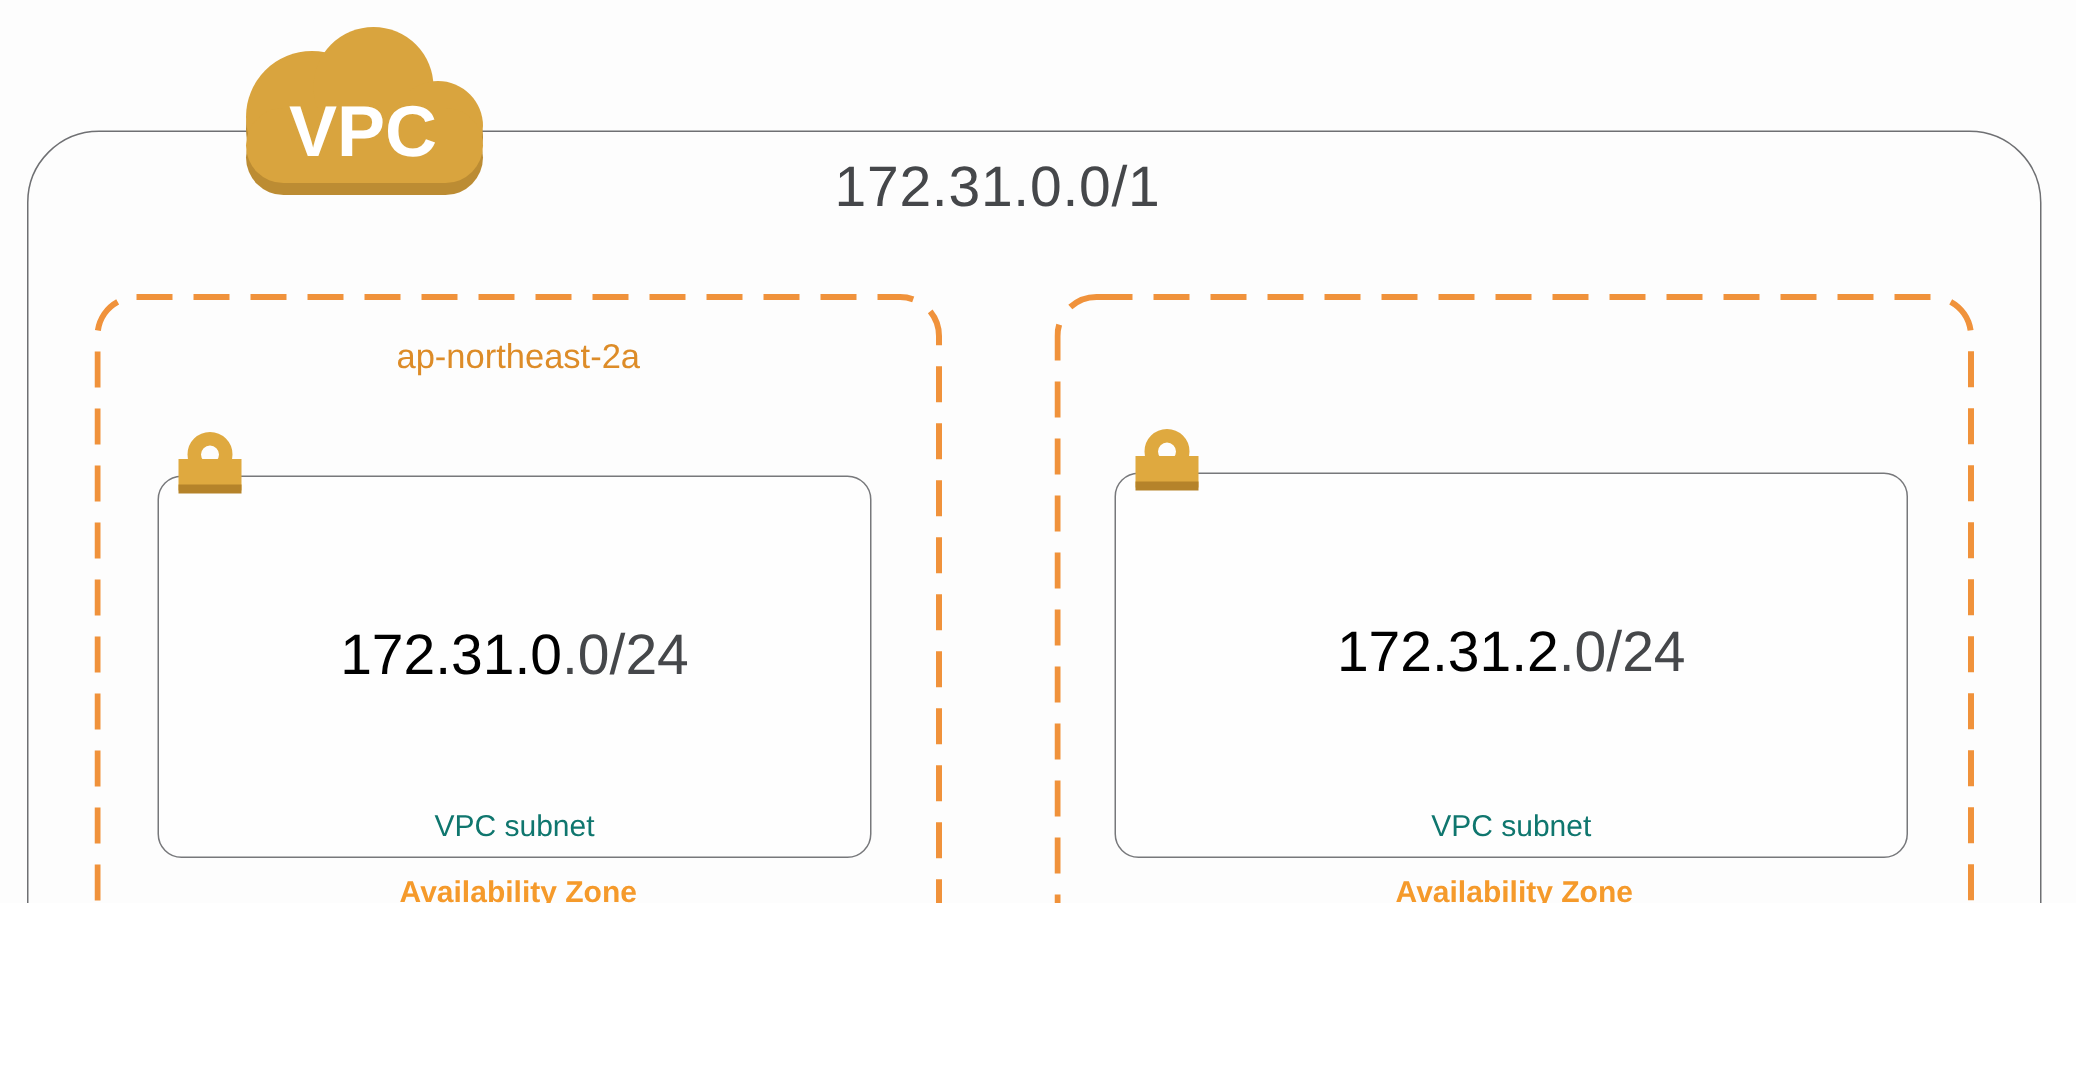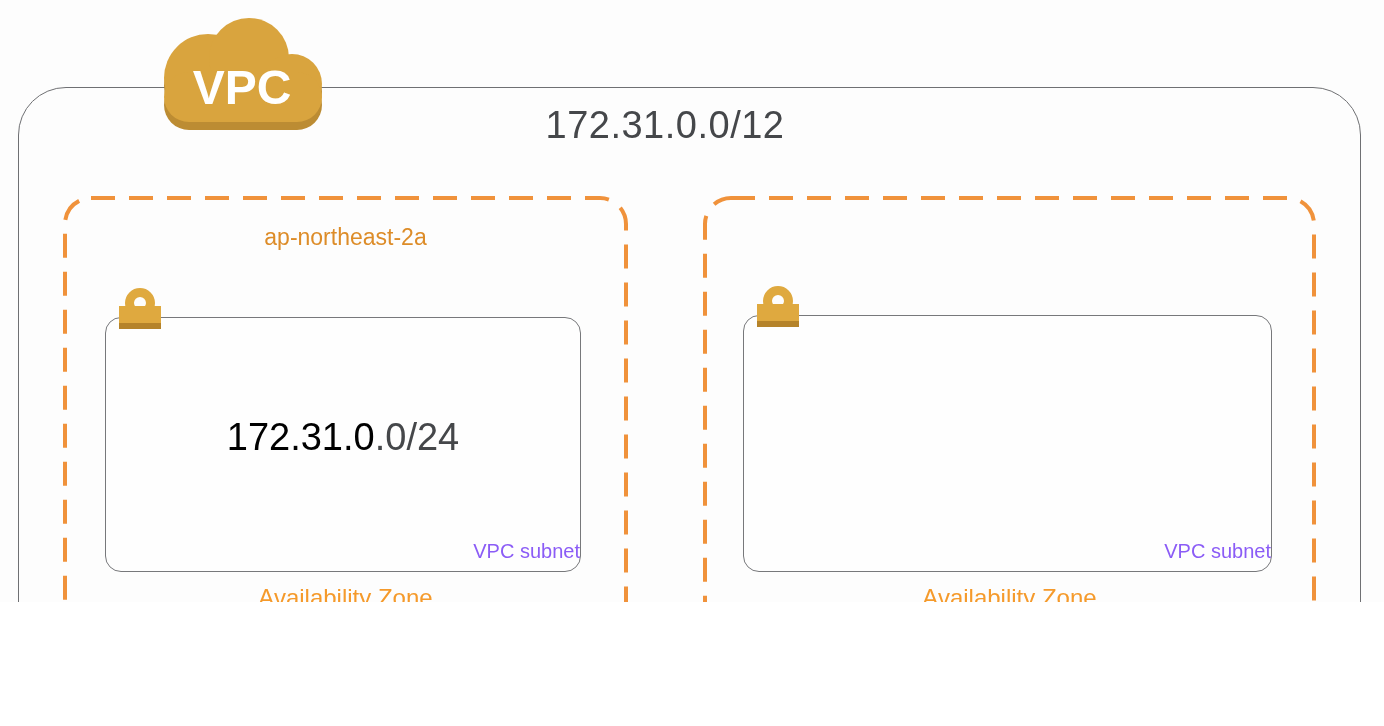--- a/index.html
+++ b/index.html
@@ -22,37 +22,37 @@
   }
   .az-left  { left:63px;  width:565px; }
   .az-right { left:703px; width:613px; }
   .az-border { position:absolute; left:0; top:0; }
   .az-name {
     position:absolute; top:28px; left:0; width:100%;
     text-align:center; font-size:23px; color:#DD8C28;
   }
   .zone-label {
     position:absolute; top:388px; left:0; width:100%;
-    text-align:center; font-size:24px; font-weight:normal; color:#F59A2B;
+    text-align:center; font-size:20px; font-weight:bold; color:#F59A2B;
   }
   .subnet {
     position:absolute; background:#FEFEFE;
     border:1.5px solid #77787B; border-radius:16px;
   }
   .subnet-left  { left:105px; top:317px; width:474px; height:253px; }
   .subnet-right { left:743px; top:315px; width:527px; height:255px; }
   .lock-wrap { position:absolute; left:10px; top:-31px; width:48px; height:48px; }
   .subnet-cidr {
     position:absolute; top:98px; left:0; width:100%;
     text-align:center; font-size:38px; color:#45474A;
   }
   .cidr-hl { color:#000000; }
   .subnet-label {
     position:absolute; bottom:8px; left:0; width:100%;
-    text-align:right; font-size:20px; color:#8b5cf6;
+    text-align:center; font-size:20px; color:#0f766e;
   }
   .white-smear {
     position:absolute; left:345px; top:638px; width:650px; height:24px;
     background:#ffffff; filter:blur(7px); pointer-events:none;
   }
   svg { display:block; }
   .cloud-text { font-family:"Liberation Sans", sans-serif; font-weight:bold; }
 </style>
 </head>
 <body>
@@ -72,21 +72,21 @@
       <g>
         <circle cx="62" cy="70" r="44" fill="#D9A43E"></circle>
         <circle cx="103" cy="50" r="40" fill="#D9A43E"></circle>
         <circle cx="146" cy="76" r="30" fill="#D9A43E"></circle>
         <rect x="18" y="64" width="158" height="50" rx="25" fill="#D9A43E"></rect>
       </g>
       <text class="cloud-text" x="96" y="96" text-anchor="middle" font-size="48" fill="#FFFFFF">VPC</text>
     </svg>
   </div>
 
-  <div class="vpc-title">172.31.0.0/12</div>
+  <div class="vpc-title">172.31.0.0/1</div>
 
   <div class="az az-left">
     <svg class="az-border" width="565" height="434" viewBox="0 0 565 434">
       <rect x="2" y="2" width="561" height="430" rx="26" fill="none" stroke-width="4" stroke-dasharray="24 14" stroke="#F0923B"></rect>
     </svg>
     <div class="az-name">ap-northeast-2a</div>
     <div class="zone-label">Availability Zone</div>
   </div>
 
   <div class="subnet subnet-left">
@@ -111,18 +111,21 @@
   </div>
 
   <div class="subnet subnet-right">
     <div class="lock-wrap">
       <svg width="48" height="48" viewBox="0 0 48 48">
         <circle cx="24" cy="16" r="10.5" fill="none" stroke-width="9" stroke="#DFA93F"></circle>
         <rect x="3" y="19" width="42" height="21" fill="#DFA93F"></rect>
         <rect x="3" y="36" width="42" height="6" fill="#B5832A"></rect>
       </svg>
     </div>
+    <div class="subnet-cidr">
+      <span class="cidr-hl">172.31.2</span><span>.0/24</span>
+    </div>
     <div class="subnet-label">VPC subnet</div>
   </div>
 
   <div class="white-smear"></div>
 
 </div>
 
 </body></html>

